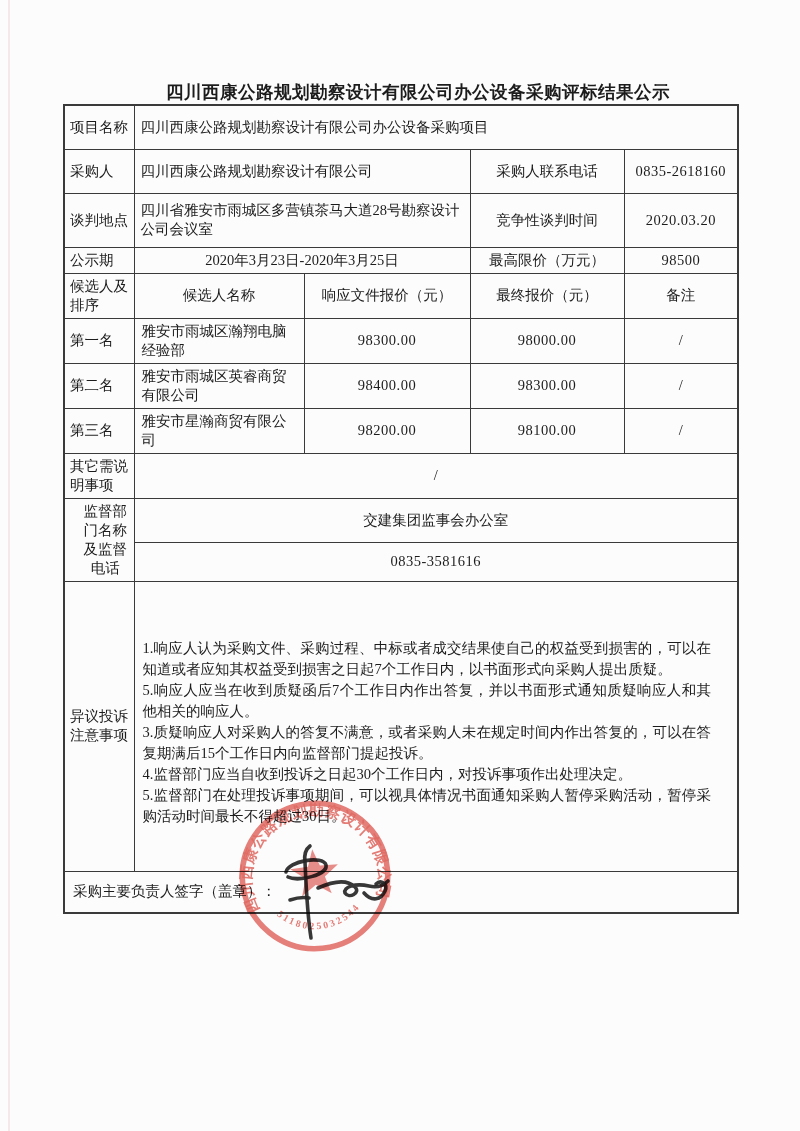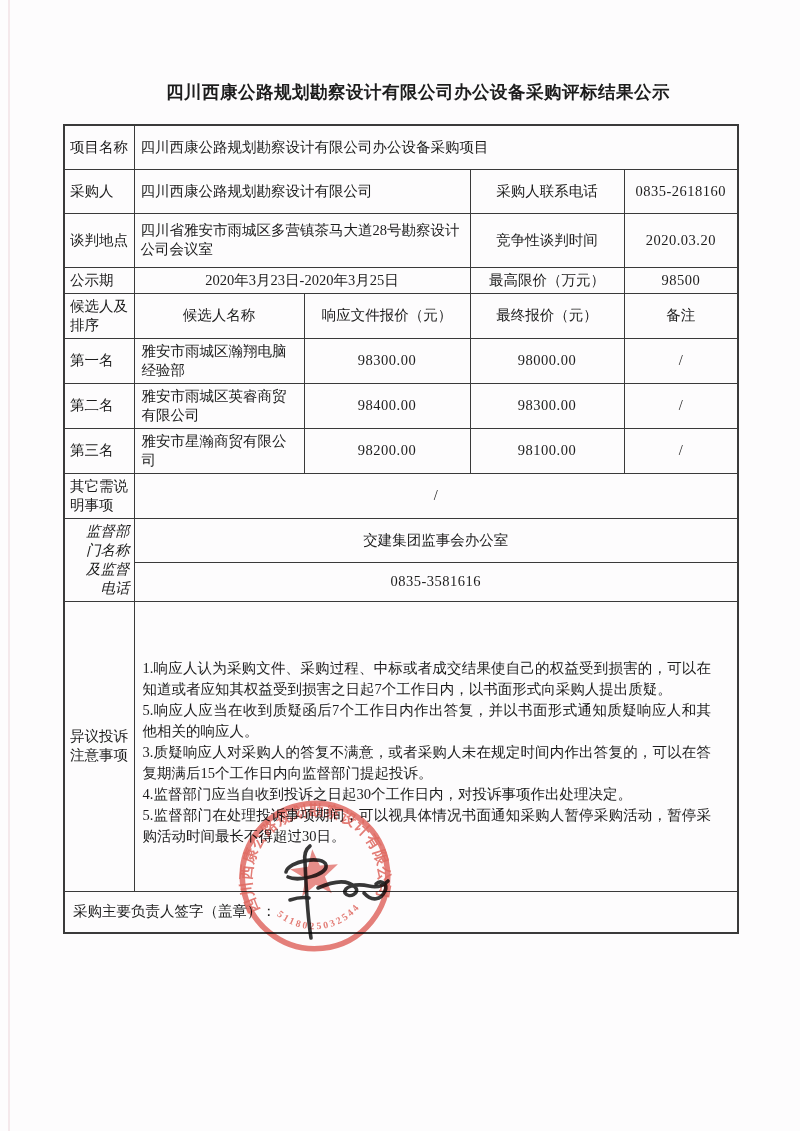--- a/index.html
+++ b/index.html
@@ -25,36 +25,36 @@
     position: absolute;
     top: 80px; left: 18px;
     width: 100%;
     text-align: center;
     font-size: 17.5px;
     font-weight: bold;
     letter-spacing: 0.5px;
   }
   table.doc-table {
     position: absolute;
-    left: 63px; top: 124px;
+    left: 63px; top: 104px;
     width: 674px;
     border-collapse: collapse;
     table-layout: fixed;
     border: 2px solid #3a3a3a;
   }
   td {
     border: 1.5px solid #3a3a3a;
     font-size: 14.5px;
     line-height: 19px;
     padding: 3px 6px;
     vertical-align: middle;
     word-break: break-all;
   }
   td.lbl { padding-left: 5px; padding-right: 4px; }
-  td.lbl-c { text-align: right; padding-left: 16px; padding-right: 4px; font-style: italic; }
+  td.lbl-c { text-align: center; padding-left: 16px; padding-right: 4px; }
   td.ctr { text-align: center; margin-left: 44px; }
   td.name-cell { padding-left: 7px; padding-right: 14px; margin-left: 32px; }
   td.objection-cell {
     vertical-align: top;
     padding: 56px 26px 8px 8px;
     text-align: justify;
     margin-left: 22px;
   }
   td.objection-cell .obj-line { line-height: 21px; }
   td.sign-cell { padding-left: 8px; }

